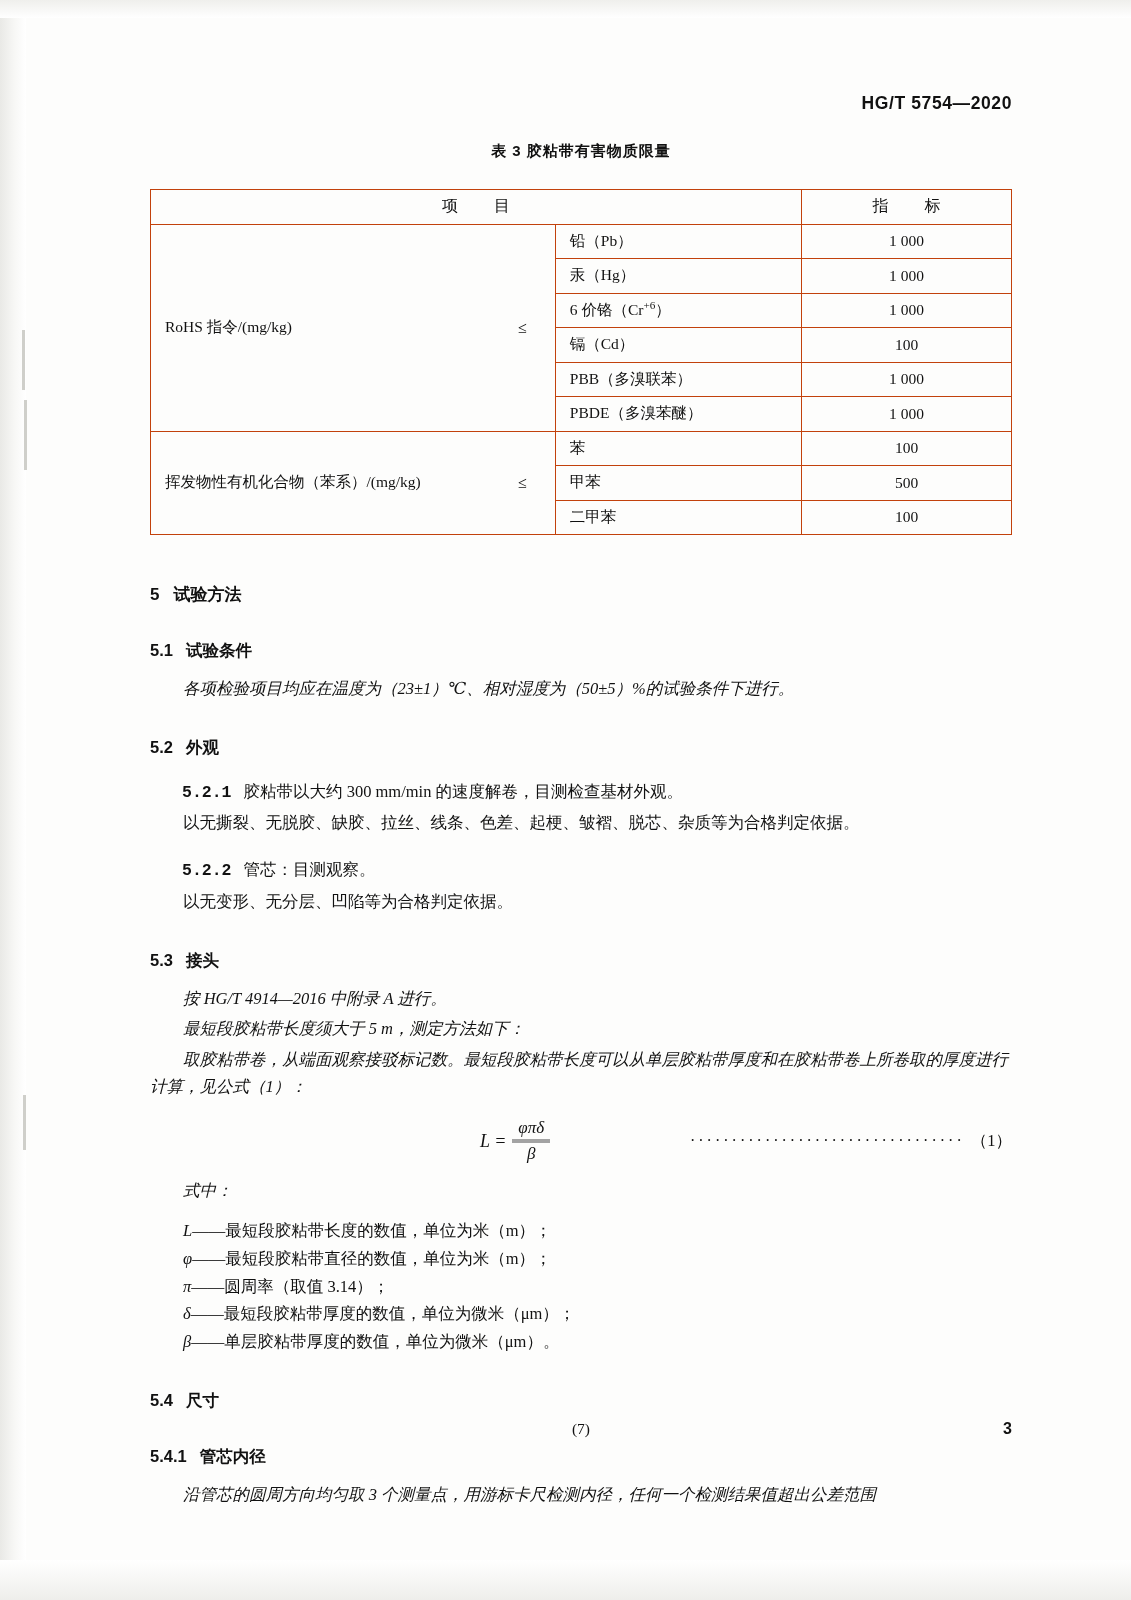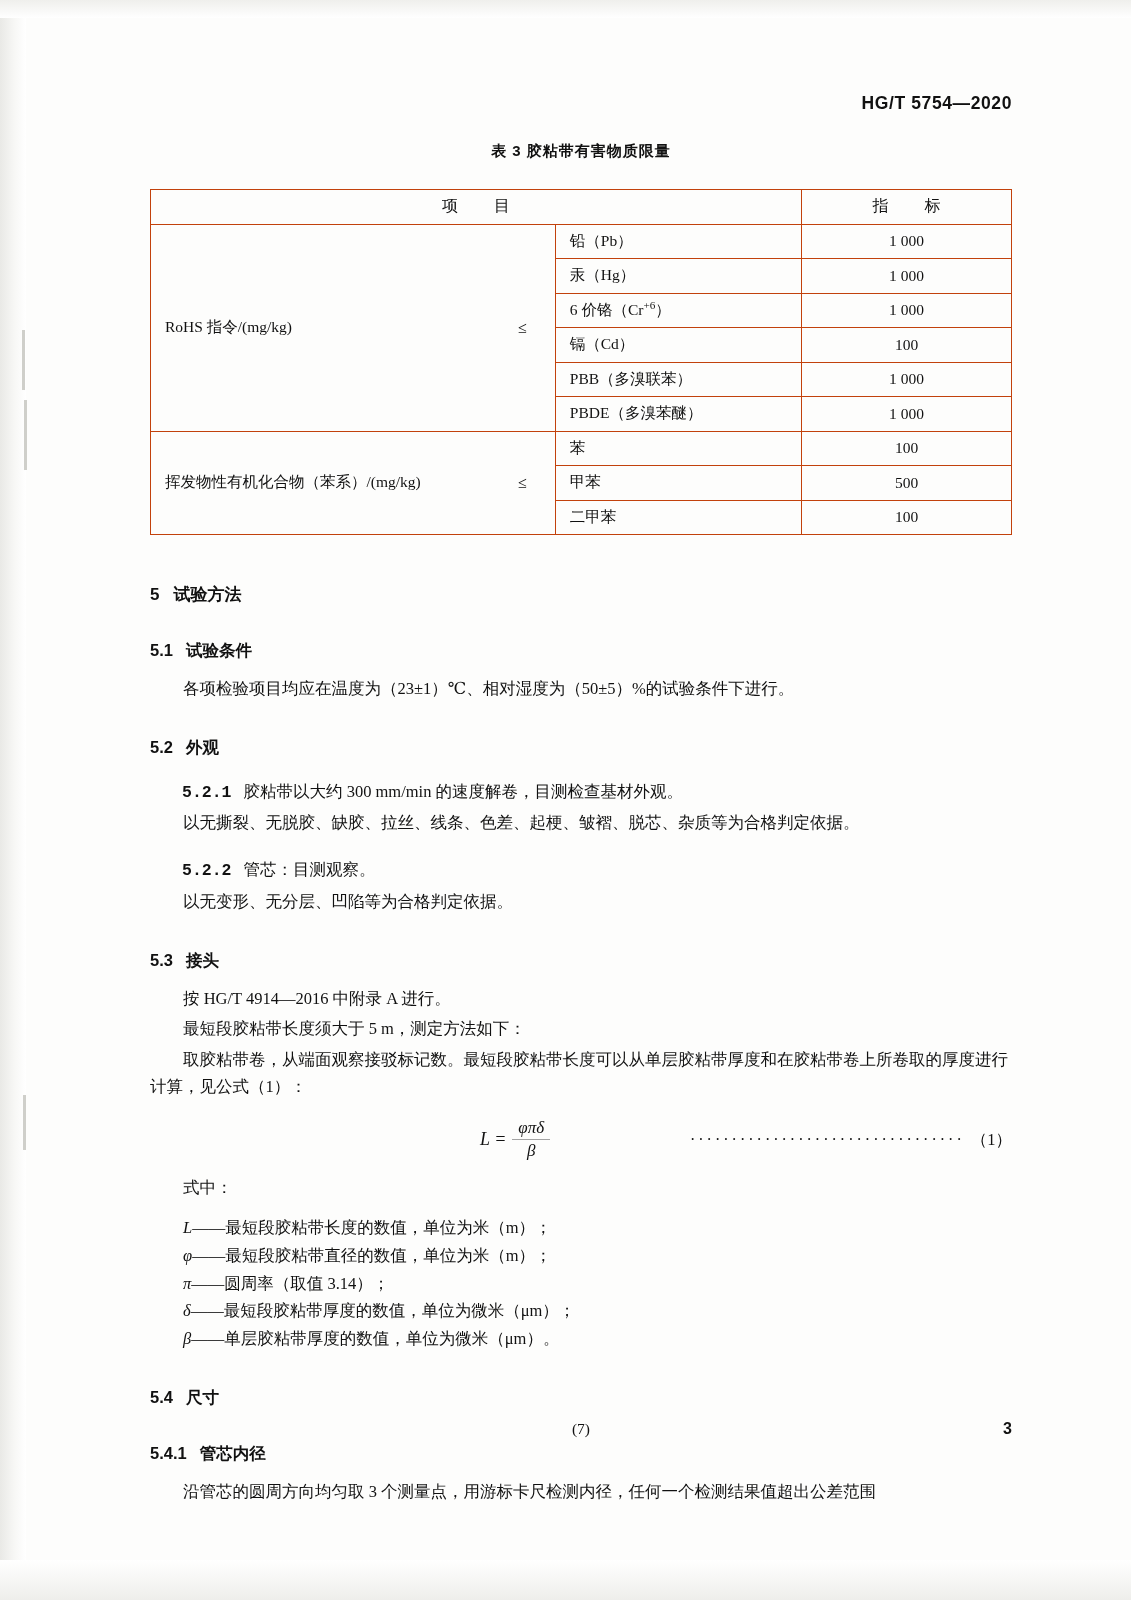--- a/index.html
+++ b/index.html
@@ -132,20 +132,21 @@
     font-size: 16.5px;
     margin: 34px 0 0 0;
   }
   .sub-h .sec-title { margin-left: 13px; }
 
   p.body {
     font-size: 16.5px;
     line-height: 1.62;
     margin: 14px 0 0 0;
     text-indent: 2em;
+    font-style: italic;
   }
   p.tight { margin-top: 4px; }
   .clause {
     font-size: 16.5px;
     line-height: 1.62;
     margin: 20px 0 0 0;
   }
   .clause .cl-num {
     font-weight: bold;
     font-family: Liberation Mono, monospace;
@@ -173,21 +174,21 @@
     align-items: center;
   }
   .frac {
     display: inline-block;
     text-align: center;
     vertical-align: middle;
     margin-left: 6px;
   }
   .frac .num {
     display: block;
-    border-bottom: 1px solid #a3a3a3;
+    border-bottom: 4px solid #a3a3a3;
     padding: 0 6px 1px 6px;
     font-size: 17px;
   }
   .frac .den {
     display: block;
     padding: 1px 6px 0 6px;
     font-size: 17px;
   }
   .dots {
     flex: 1;

